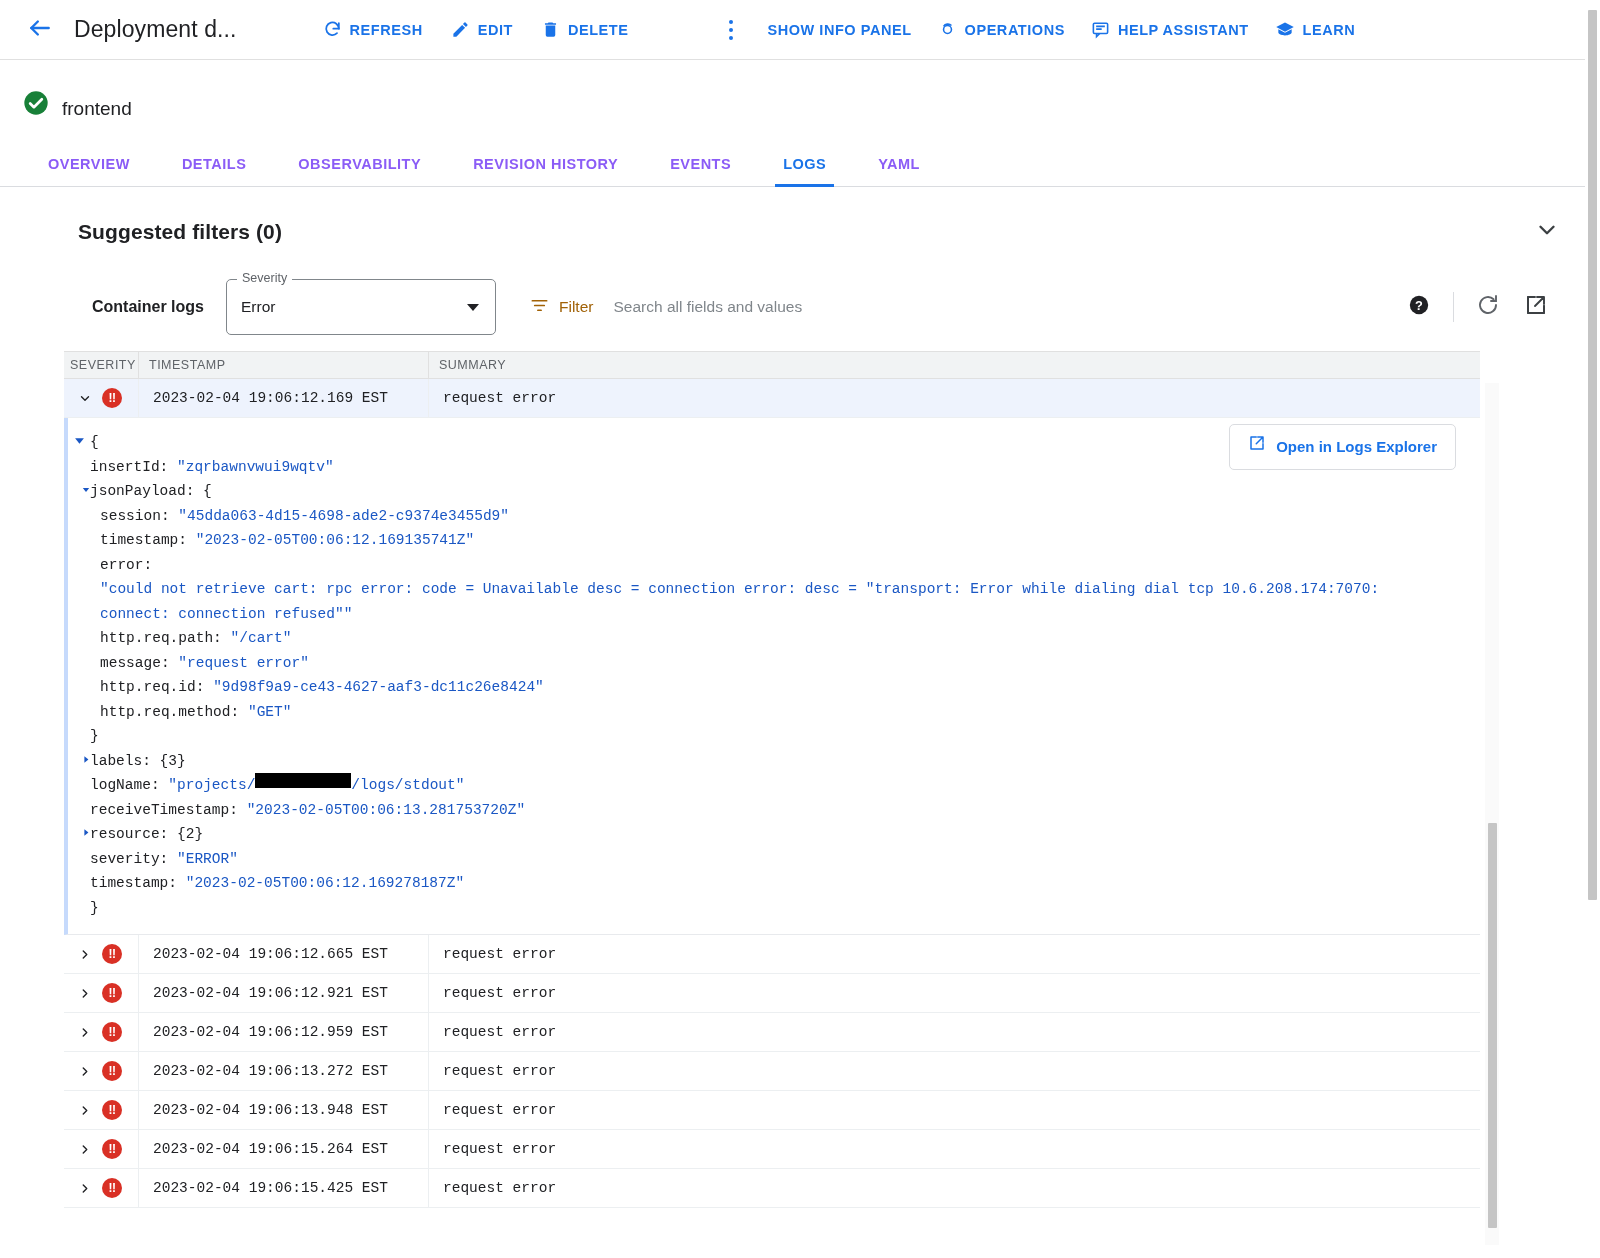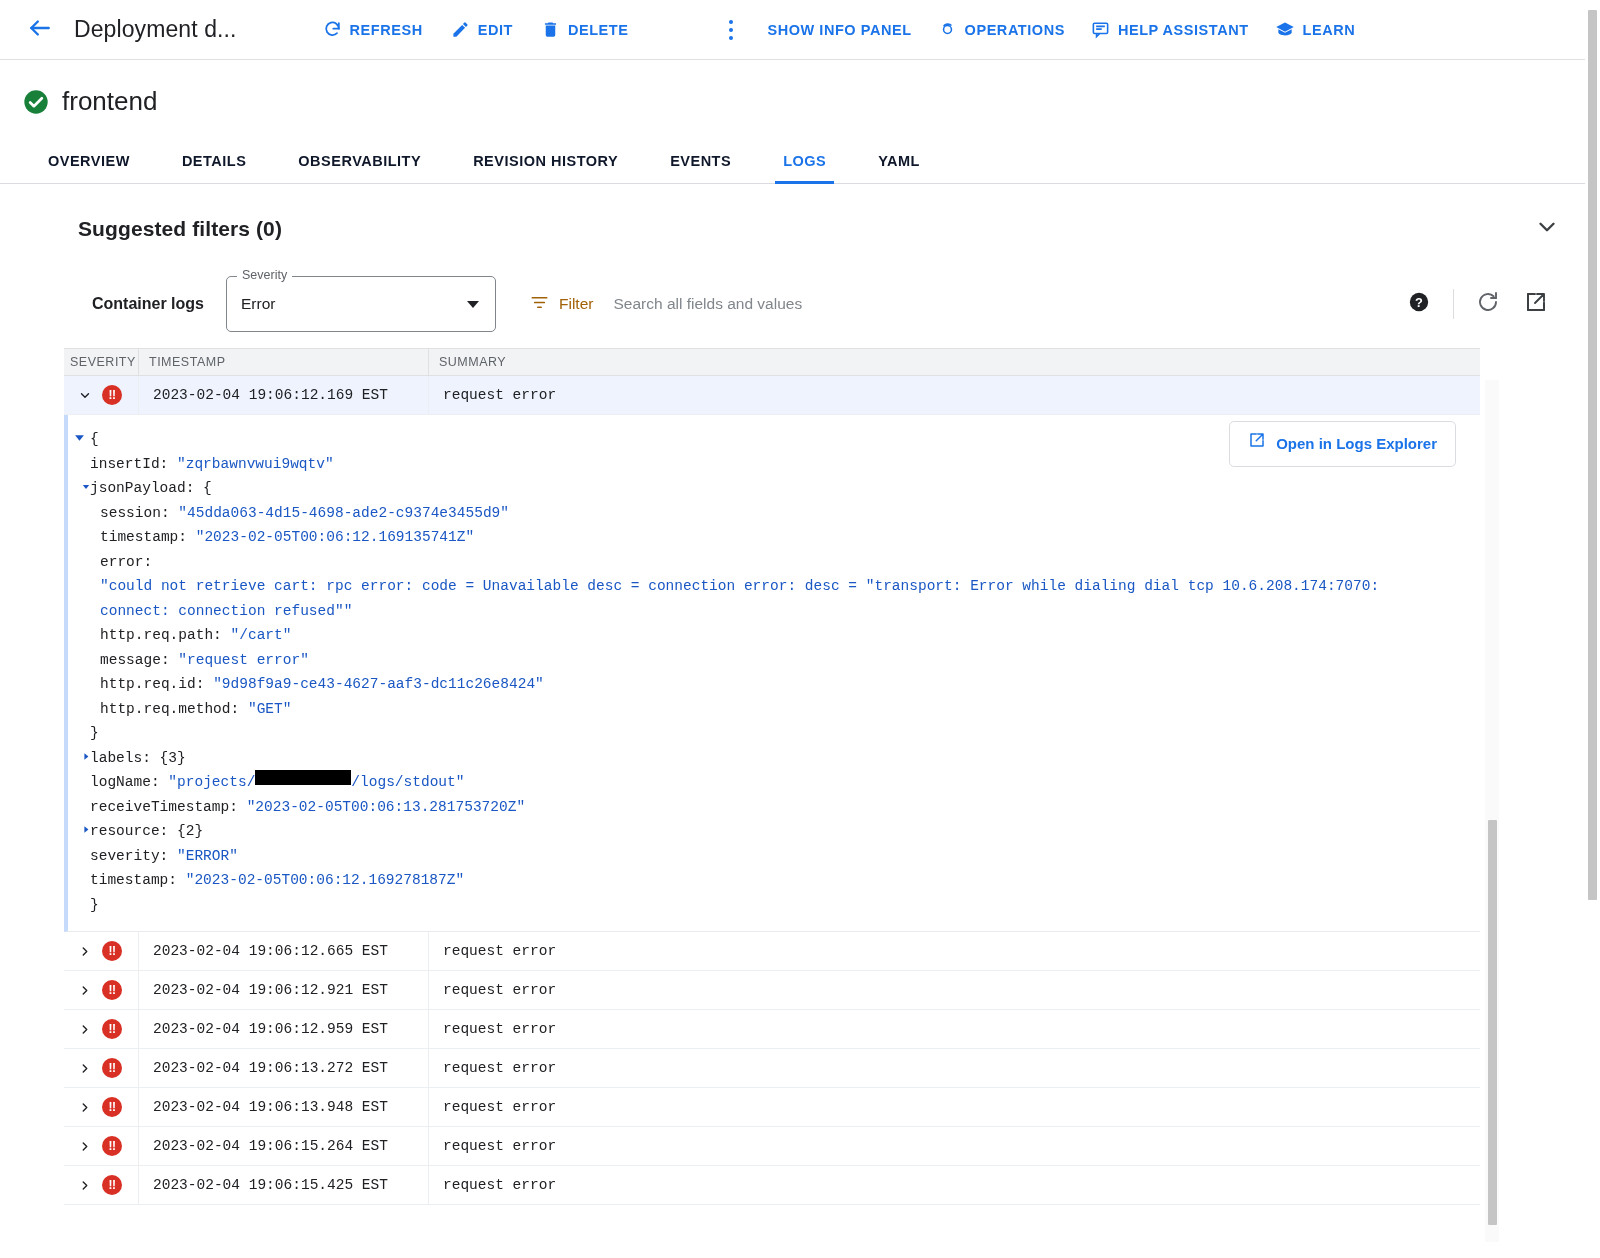--- a/index.html
+++ b/index.html
@@ -39,30 +39,30 @@
     align-items:center; justify-content:center; gap:4px; cursor:pointer;
     margin-left: 74px; margin-right: 8px;
   }
   .kebab i { width:4px; height:4px; border-radius:50%; background:#1a73e8; display:block; }
   .tb-right { display:flex; align-items:center; margin-left: 0; }
   .tb-right .tb-btn { padding: 8px 13px; justify-content: flex-end; }
 
   
   .res-header { padding: 26px 0 0 22px; }
   .res-title-row { display:flex; align-items:center; gap:12px; }
-  .res-title { font-size:26px; color:#202124; font-weight:400; }
+  .res-title { font-size:19px; color:#202124; font-weight:400;margin-top:12px; }
   .status-ok { width:28px; height:28px; flex:0 0 28px; }
 
   
   .tabs {
     display:flex; align-items:flex-end; margin-top: 22px;
     border-bottom:1px solid #dadce0; padding-left: 22px; height:45px;
   }
   .tab {
-    font-size:14.5px; font-weight:600; letter-spacing:.5px; color:#0f172a;
+    font-size:14.5px; font-weight:600; letter-spacing:.5px; color:#8b5cf6;
     padding: 0 26px 14px 26px; cursor:pointer; white-space:nowrap; position:relative;
   }
   .tab.active { color:#1a73e8; }
   .tab.active::after {
     content:""; position:absolute; left:18px; right:18px; bottom:-1px;
     height:3px; background:#1a73e8;
   }
 
   
   .content { position:relative; height: 1058px; overflow:hidden; }

